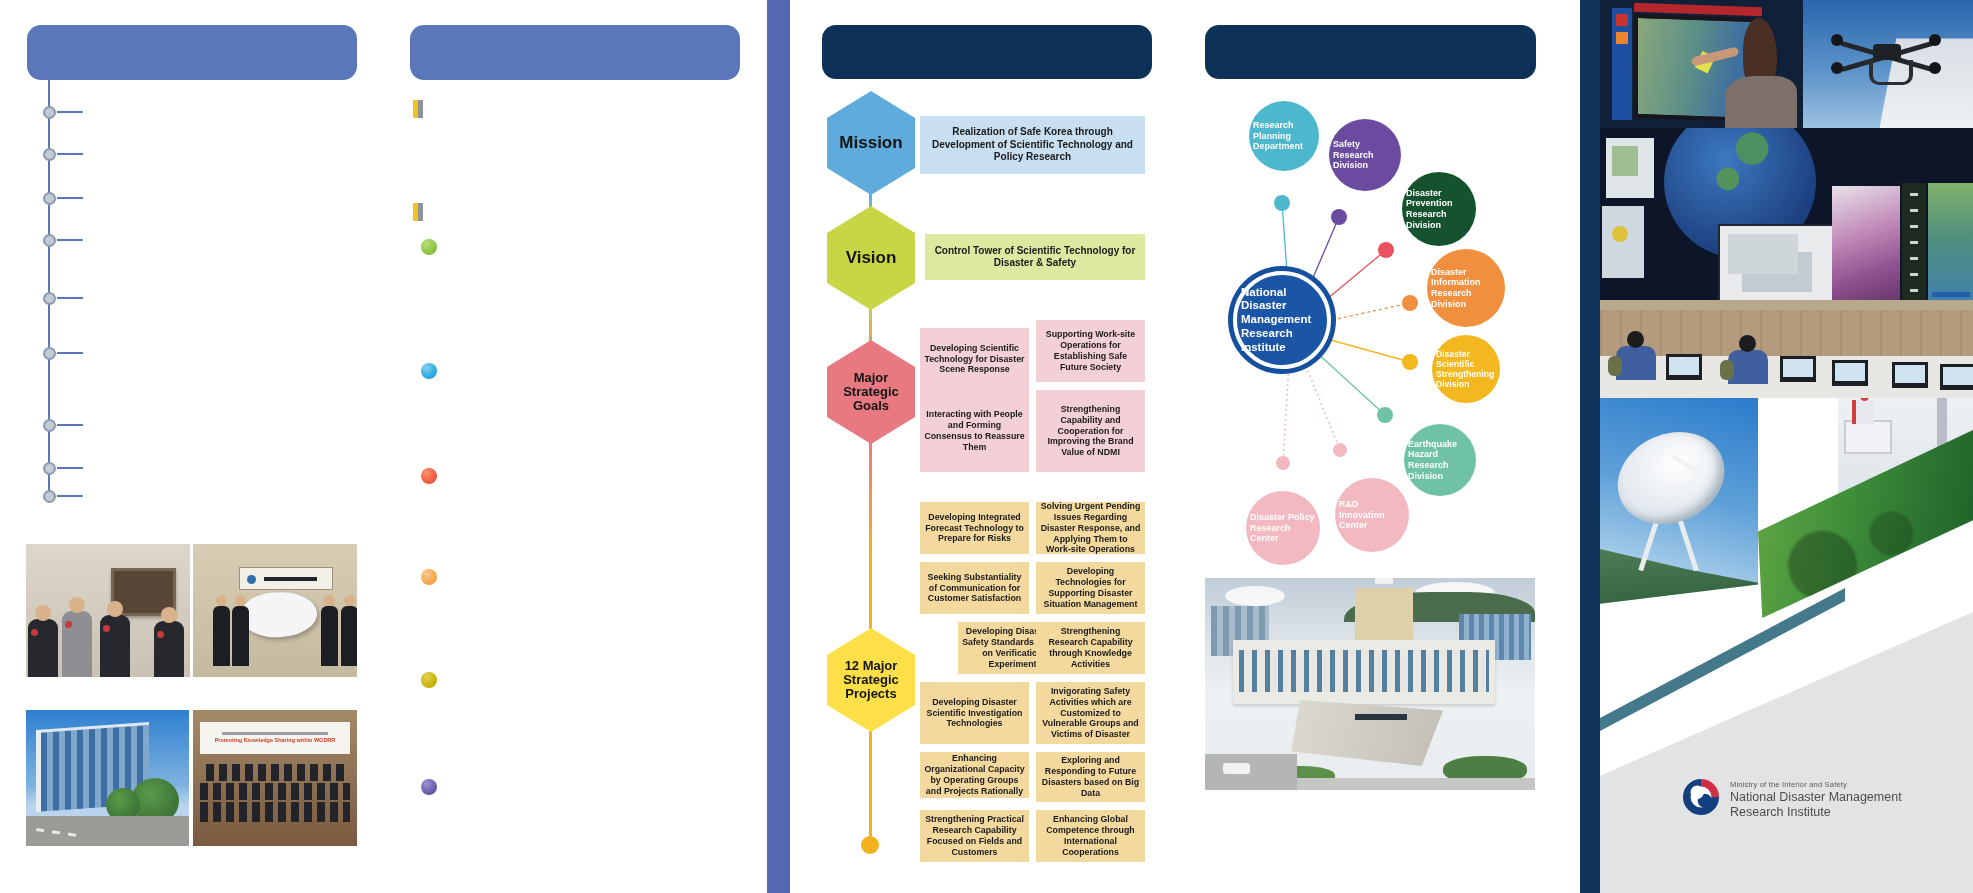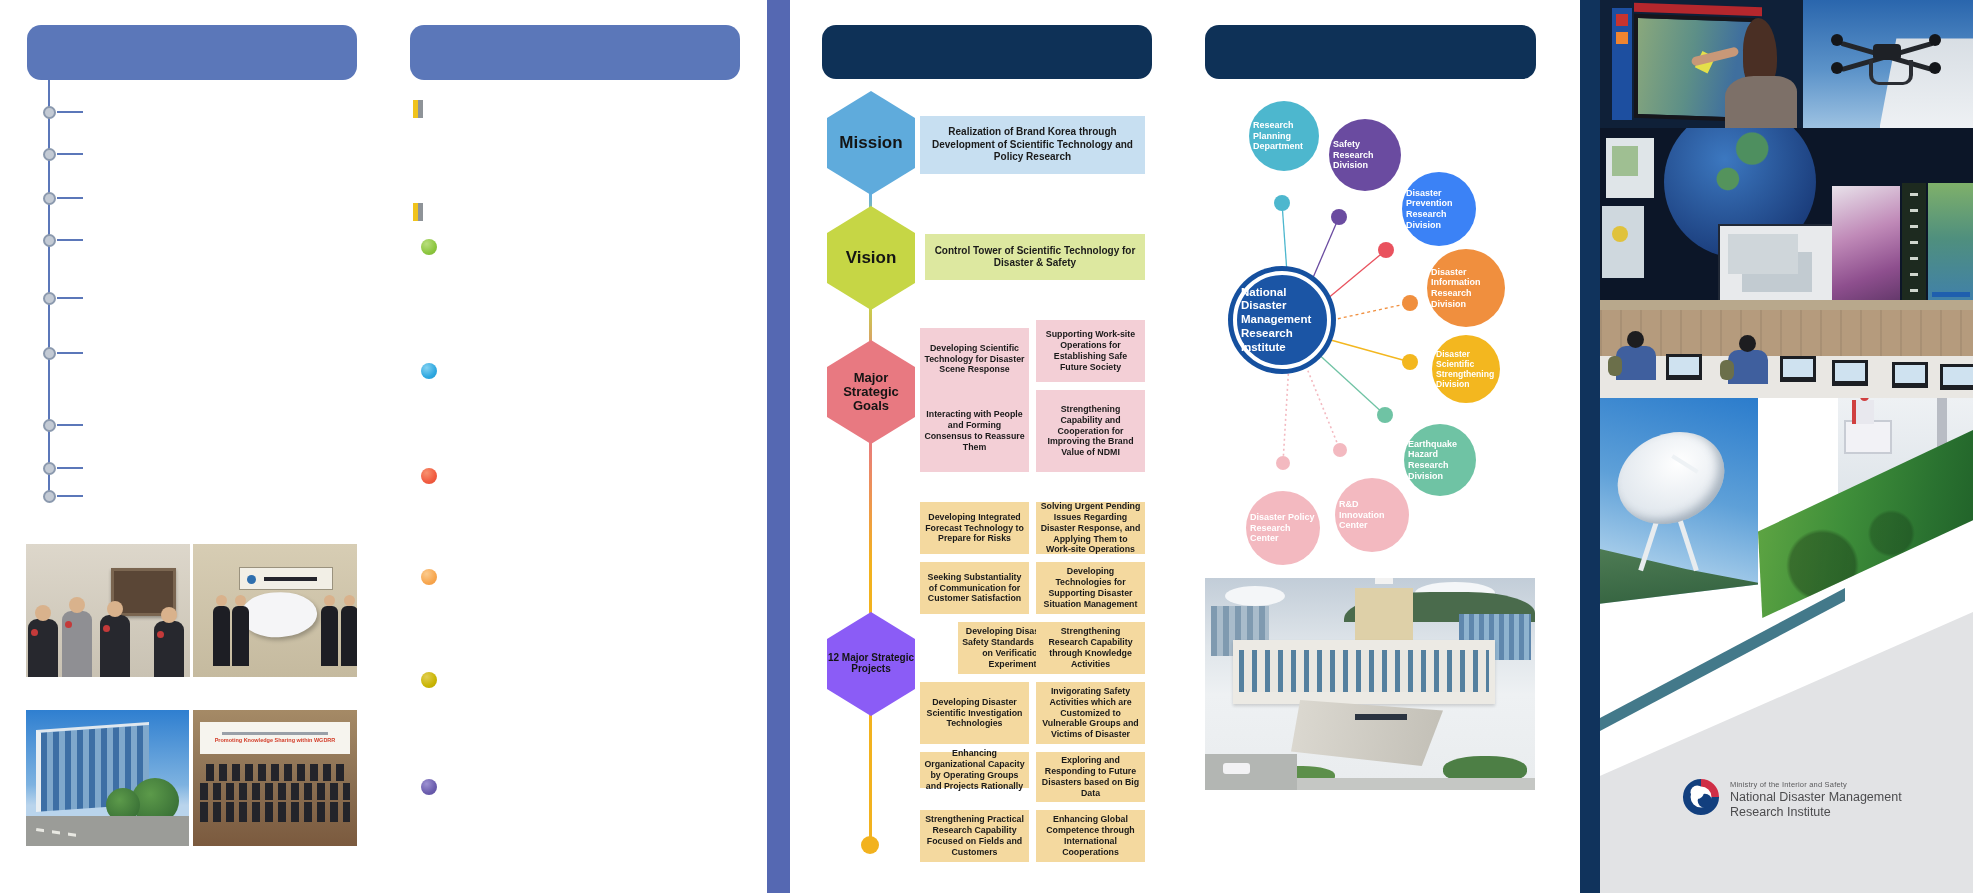--- a/index.html
+++ b/index.html
@@ -32,34 +32,34 @@
   .spine{left:869px;top:140px;width:3px;height:705px;
     background:linear-gradient(180deg,#64aedd 0%,#64aedd 8%,#c6d645 14%,#c6d645 23%,
       #e87981 33%,#e87981 42%,#f2b21e 60%,#f2b21e 100%);}
   .spine-dot{left:861px;top:836px;width:18px;height:18px;border-radius:50%;background:#f2b21e;}
   .hex{width:88px;clip-path:polygon(50% 0%,100% 26%,100% 74%,50% 100%,0% 74%,0% 26%);
     display:flex;align-items:center;justify-content:center;text-align:center;
     font-weight:bold;color:#141414;line-height:1.08;}
   .hex-mission{left:827px;top:91px;height:104px;background:#5fabdc;font-size:17px;}
   .hex-vision{left:827px;top:206px;height:104px;background:#c6d645;font-size:17px;}
   .hex-goals{left:827px;top:340px;height:104px;background:#e87981;font-size:13px;}
-  .hex-projects{left:827px;top:612px;height:104px;background:#8b5cf6;font-size:10px;}
+  .hex-projects{left:827px;top:628px;height:104px;background:#fde047;font-size:13px;}
   .sbox{display:flex;align-items:center;justify-content:center;text-align:center;
     font-weight:bold;color:#1a1a1a;padding:2px 4px;box-sizing:border-box;line-height:1.25;}
   .box-mission{left:920px;top:116px;width:225px;height:58px;background:#c7dff1;font-size:10px;}
   .box-vision{left:925px;top:234px;width:220px;height:46px;background:#dde8a0;font-size:10px;}
   .gbox{background:#f3cfd6;font-size:8.8px;width:109px;}
   .pbox{background:#f4d99f;font-size:8.8px;width:109px;}
   
   .circle{border-radius:50%;display:flex;align-items:center;justify-content:center;
     text-align:left;color:#fff;font-weight:bold;font-size:9px;line-height:1.18;padding:4px;
     box-sizing:border-box;}
   .c-planning{left:1249px;top:101px;width:70px;height:70px;background:#4db7ce;}
   .c-safety{left:1329px;top:119px;width:72px;height:72px;background:#6a4ba0;}
-  .c-prevention{left:1402px;top:172px;width:74px;height:74px;background:#3b82f6;}
+  .c-prevention{left:1402px;top:172px;width:74px;height:74px;background:#14532d;}
   .c-information{left:1427px;top:249px;width:78px;height:78px;background:#f08f3e;}
   .c-scientific{left:1432px;top:335px;width:68px;height:68px;background:#f3b71f;font-size:8.6px;}
   .c-earthquake{left:1404px;top:424px;width:72px;height:72px;background:#6fc3a4;}
   .c-rnd{left:1335px;top:478px;width:74px;height:74px;background:#f3b9c0;}
   .c-policy{left:1246px;top:491px;width:74px;height:74px;background:#f3b9c0;}
   .c-central{left:1233px;top:271px;width:98px;height:98px;background:#1b55a5;
     border:4px solid #fff;box-shadow:0 0 0 5px #15509f;font-size:11.5px;line-height:1.2;}
   
   .photo{overflow:hidden;}
   
@@ -317,21 +317,21 @@
 
 <div class="abs divider"></div>
 
 <div class="abs hdr-navy" style="left:822px;top:25px;width:330px;"></div>
 <div class="abs spine"></div>
 <div class="abs spine-dot"></div>
 
 <div class="abs hex hex-mission">
     <span>Mission</span>
   </div>
-<div class="abs sbox box-mission">Realization of Brand Korea through Development of Scientific Technology and Policy Research</div>
+<div class="abs sbox box-mission">Realization of Safe Korea through Development of Scientific Technology and Policy Research</div>
 
 <div class="abs hex hex-vision">
     <span>Vision</span>
   </div>
 <div class="abs sbox box-vision">Control Tower of Scientific Technology for Disaster &amp; Safety</div>
 
 <div class="abs hex hex-goals">
     <span>Major Strategic Goals</span>
   </div>
 <div class="abs sbox gbox" style="left:920px;top:328px;height:62px;">Developing Scientific Technology for Disaster Scene Response</div>
@@ -343,21 +343,21 @@
     <span>12 Major Strategic Projects</span>
   </div>
 <div class="abs sbox pbox" style="left:920px;top:502px;height:52px;">Developing Integrated Forecast Technology to Prepare for Risks</div>
 <div class="abs sbox pbox" style="left:1036px;top:502px;height:52px;">Solving Urgent Pending Issues Regarding Disaster Response, and Applying Them to Work-site Operations</div>
 <div class="abs sbox pbox" style="left:920px;top:562px;height:52px;">Seeking Substantiality of Communication for Customer Satisfaction</div>
 <div class="abs sbox pbox" style="left:1036px;top:562px;height:52px;">Developing Technologies for Supporting Disaster Situation Management</div>
 <div class="abs sbox pbox" style="left:958px;top:622px;height:52px;">Developing Disaster &amp; Safety Standards Based on Verification Experiment</div>
 <div class="abs sbox pbox" style="left:1036px;top:622px;height:52px;">Strengthening Research Capability through Knowledge Activities</div>
 <div class="abs sbox pbox" style="left:920px;top:682px;height:62px;">Developing Disaster Scientific Investigation Technologies</div>
 <div class="abs sbox pbox" style="left:1036px;top:682px;height:62px;">Invigorating Safety Activities which are Customized to Vulnerable Groups and Victims of Disaster</div>
-<div class="abs sbox pbox" style="left:920px;top:752px;height:36px;">Enhancing Organizational Capacity by Operating Groups and Projects Rationally</div>
+<div class="abs sbox pbox" style="left:920px;top:752px;height:46px;">Enhancing Organizational Capacity by Operating Groups and Projects Rationally</div>
 <div class="abs sbox pbox" style="left:1036px;top:752px;height:50px;">Exploring and Responding to Future Disasters based on Big Data</div>
 <div class="abs sbox pbox" style="left:920px;top:810px;height:52px;">Strengthening Practical Research Capability Focused on Fields and Customers</div>
 <div class="abs sbox pbox" style="left:1036px;top:810px;height:52px;">Enhancing Global Competence through International Cooperations</div>
 
 <div class="abs hdr-navy" style="left:1205px;top:25px;width:331px;"></div>
 
 <svg class="abs" style="left:1200px;top:80px;" width="370" height="520">
   <line x1="91" y1="249" x2="82" y2="123" stroke="#4db7ce" stroke-width="1.3"></line>
   <line x1="91" y1="249" x2="139" y2="137" stroke="#6a4ba0" stroke-width="1.3"></line>
   <line x1="91" y1="249" x2="186" y2="170" stroke="#e9525e" stroke-width="1.3"></line>

